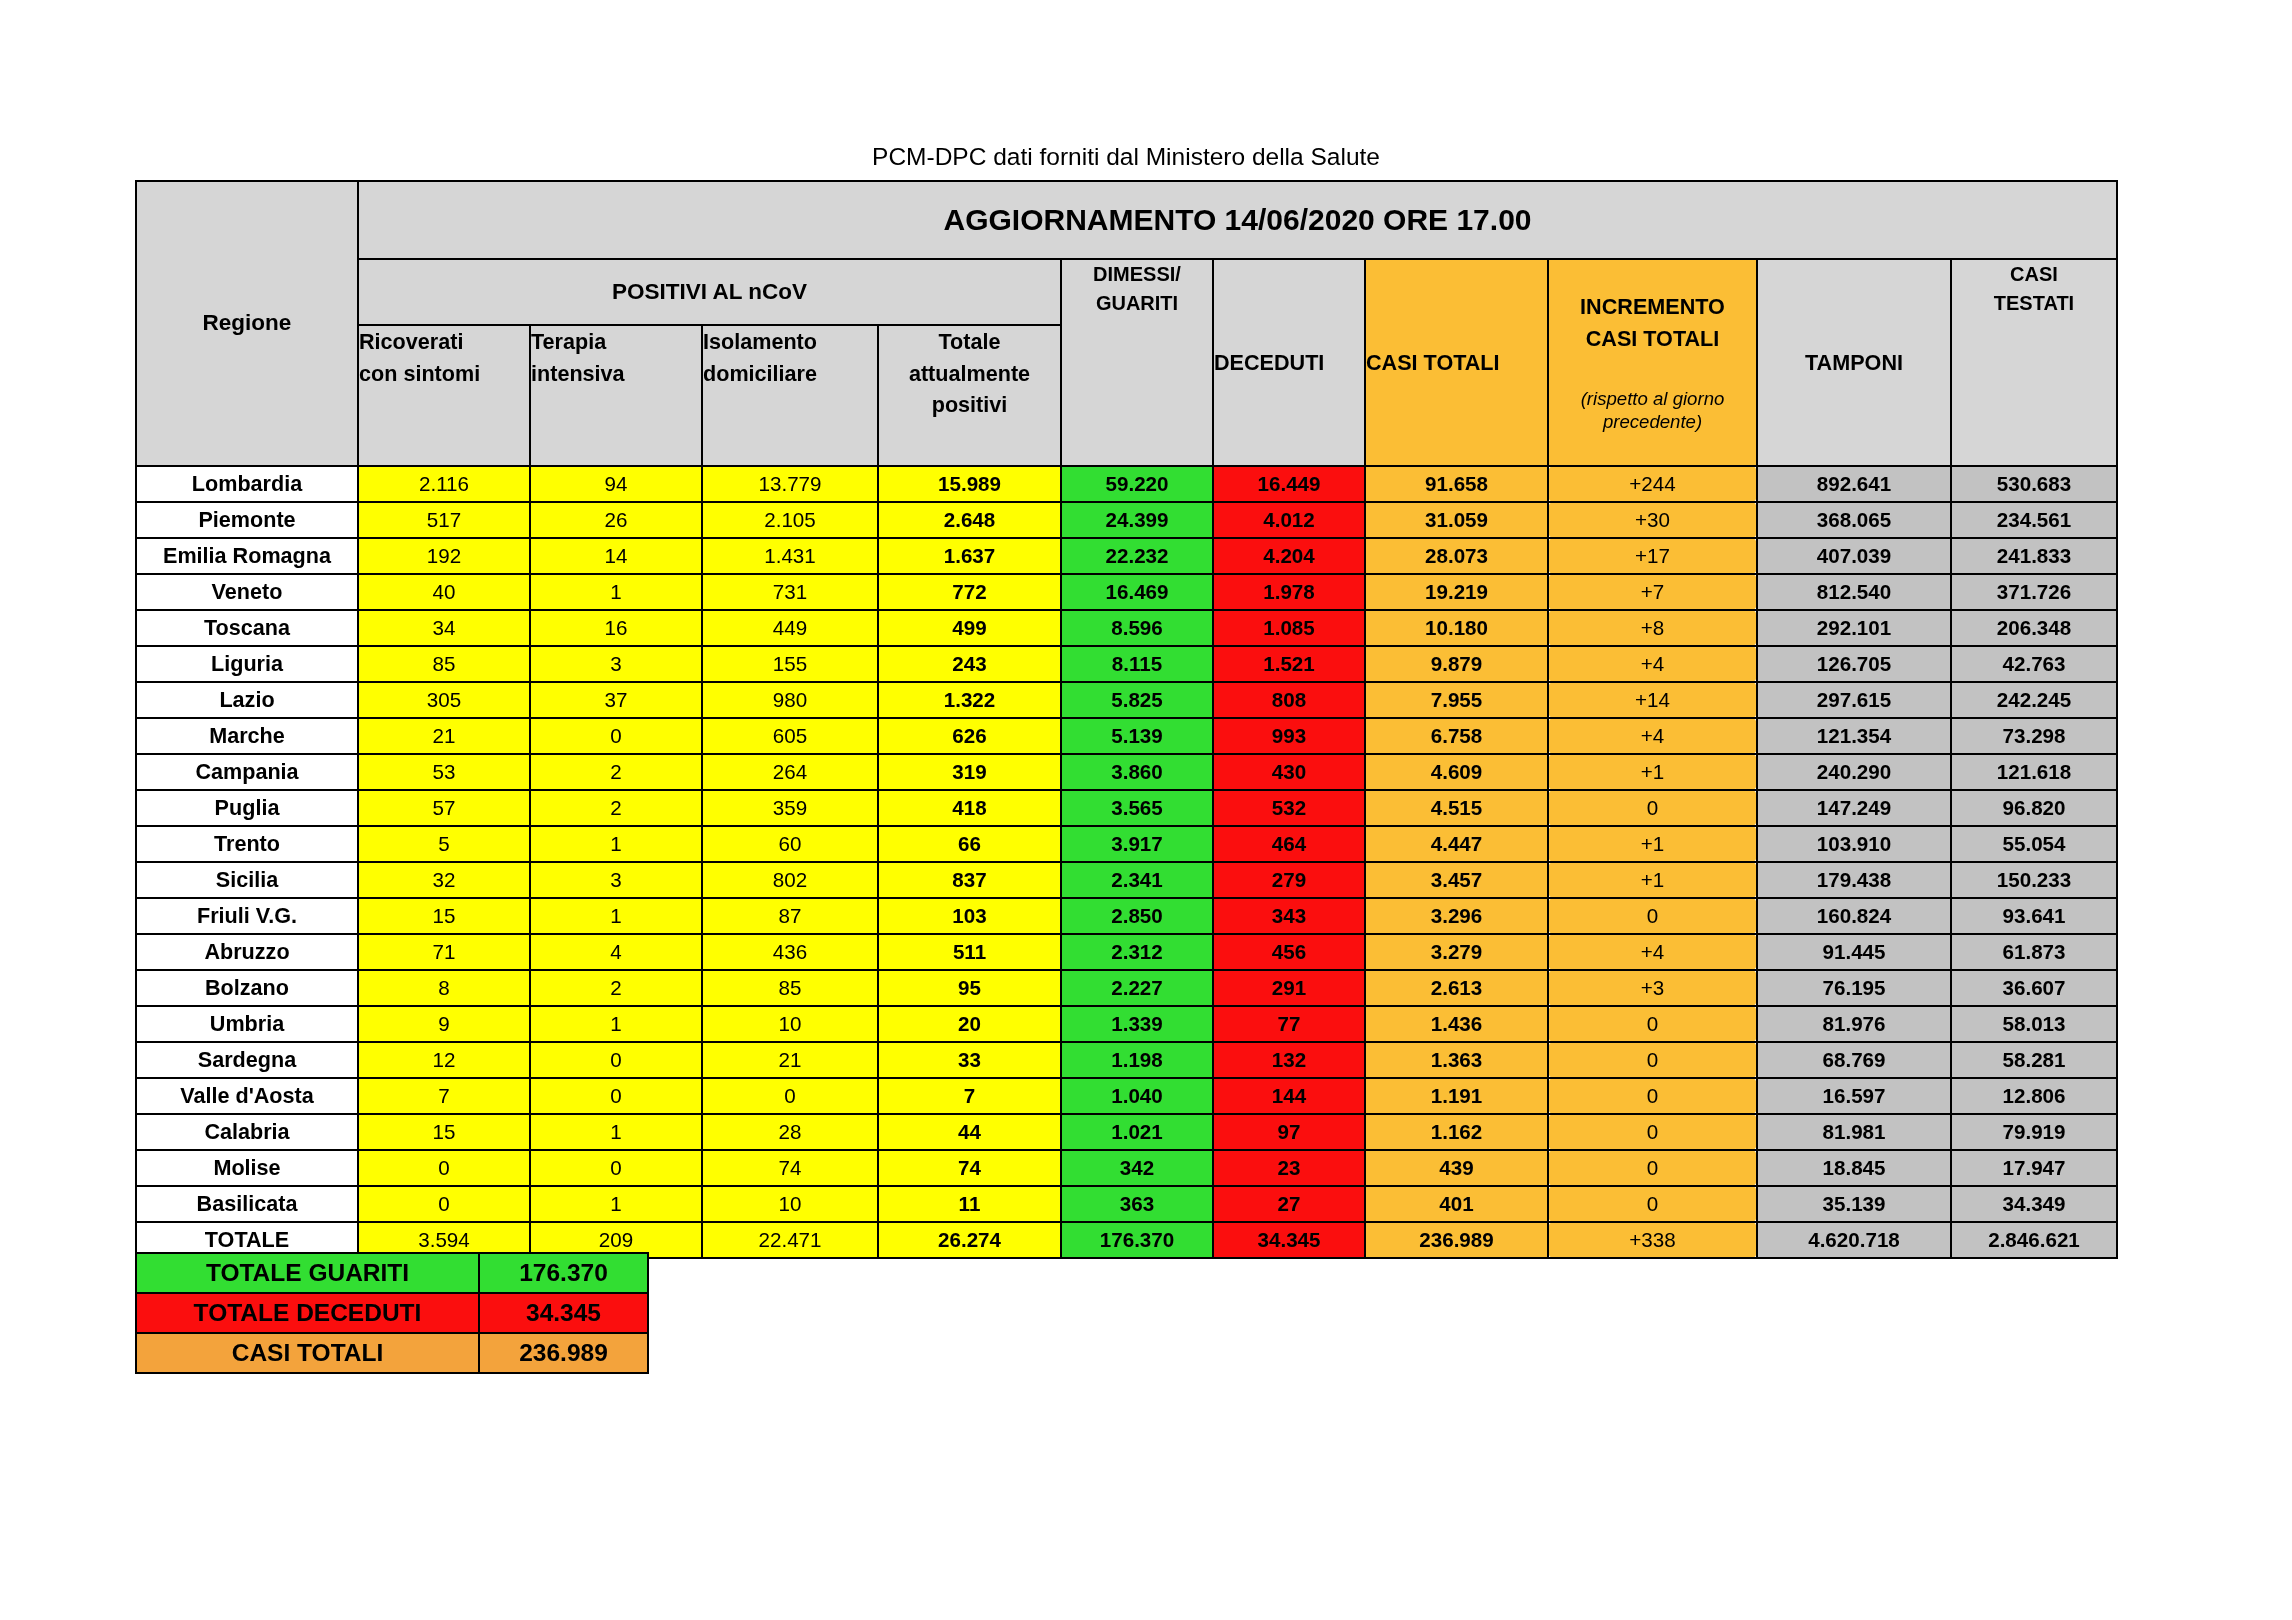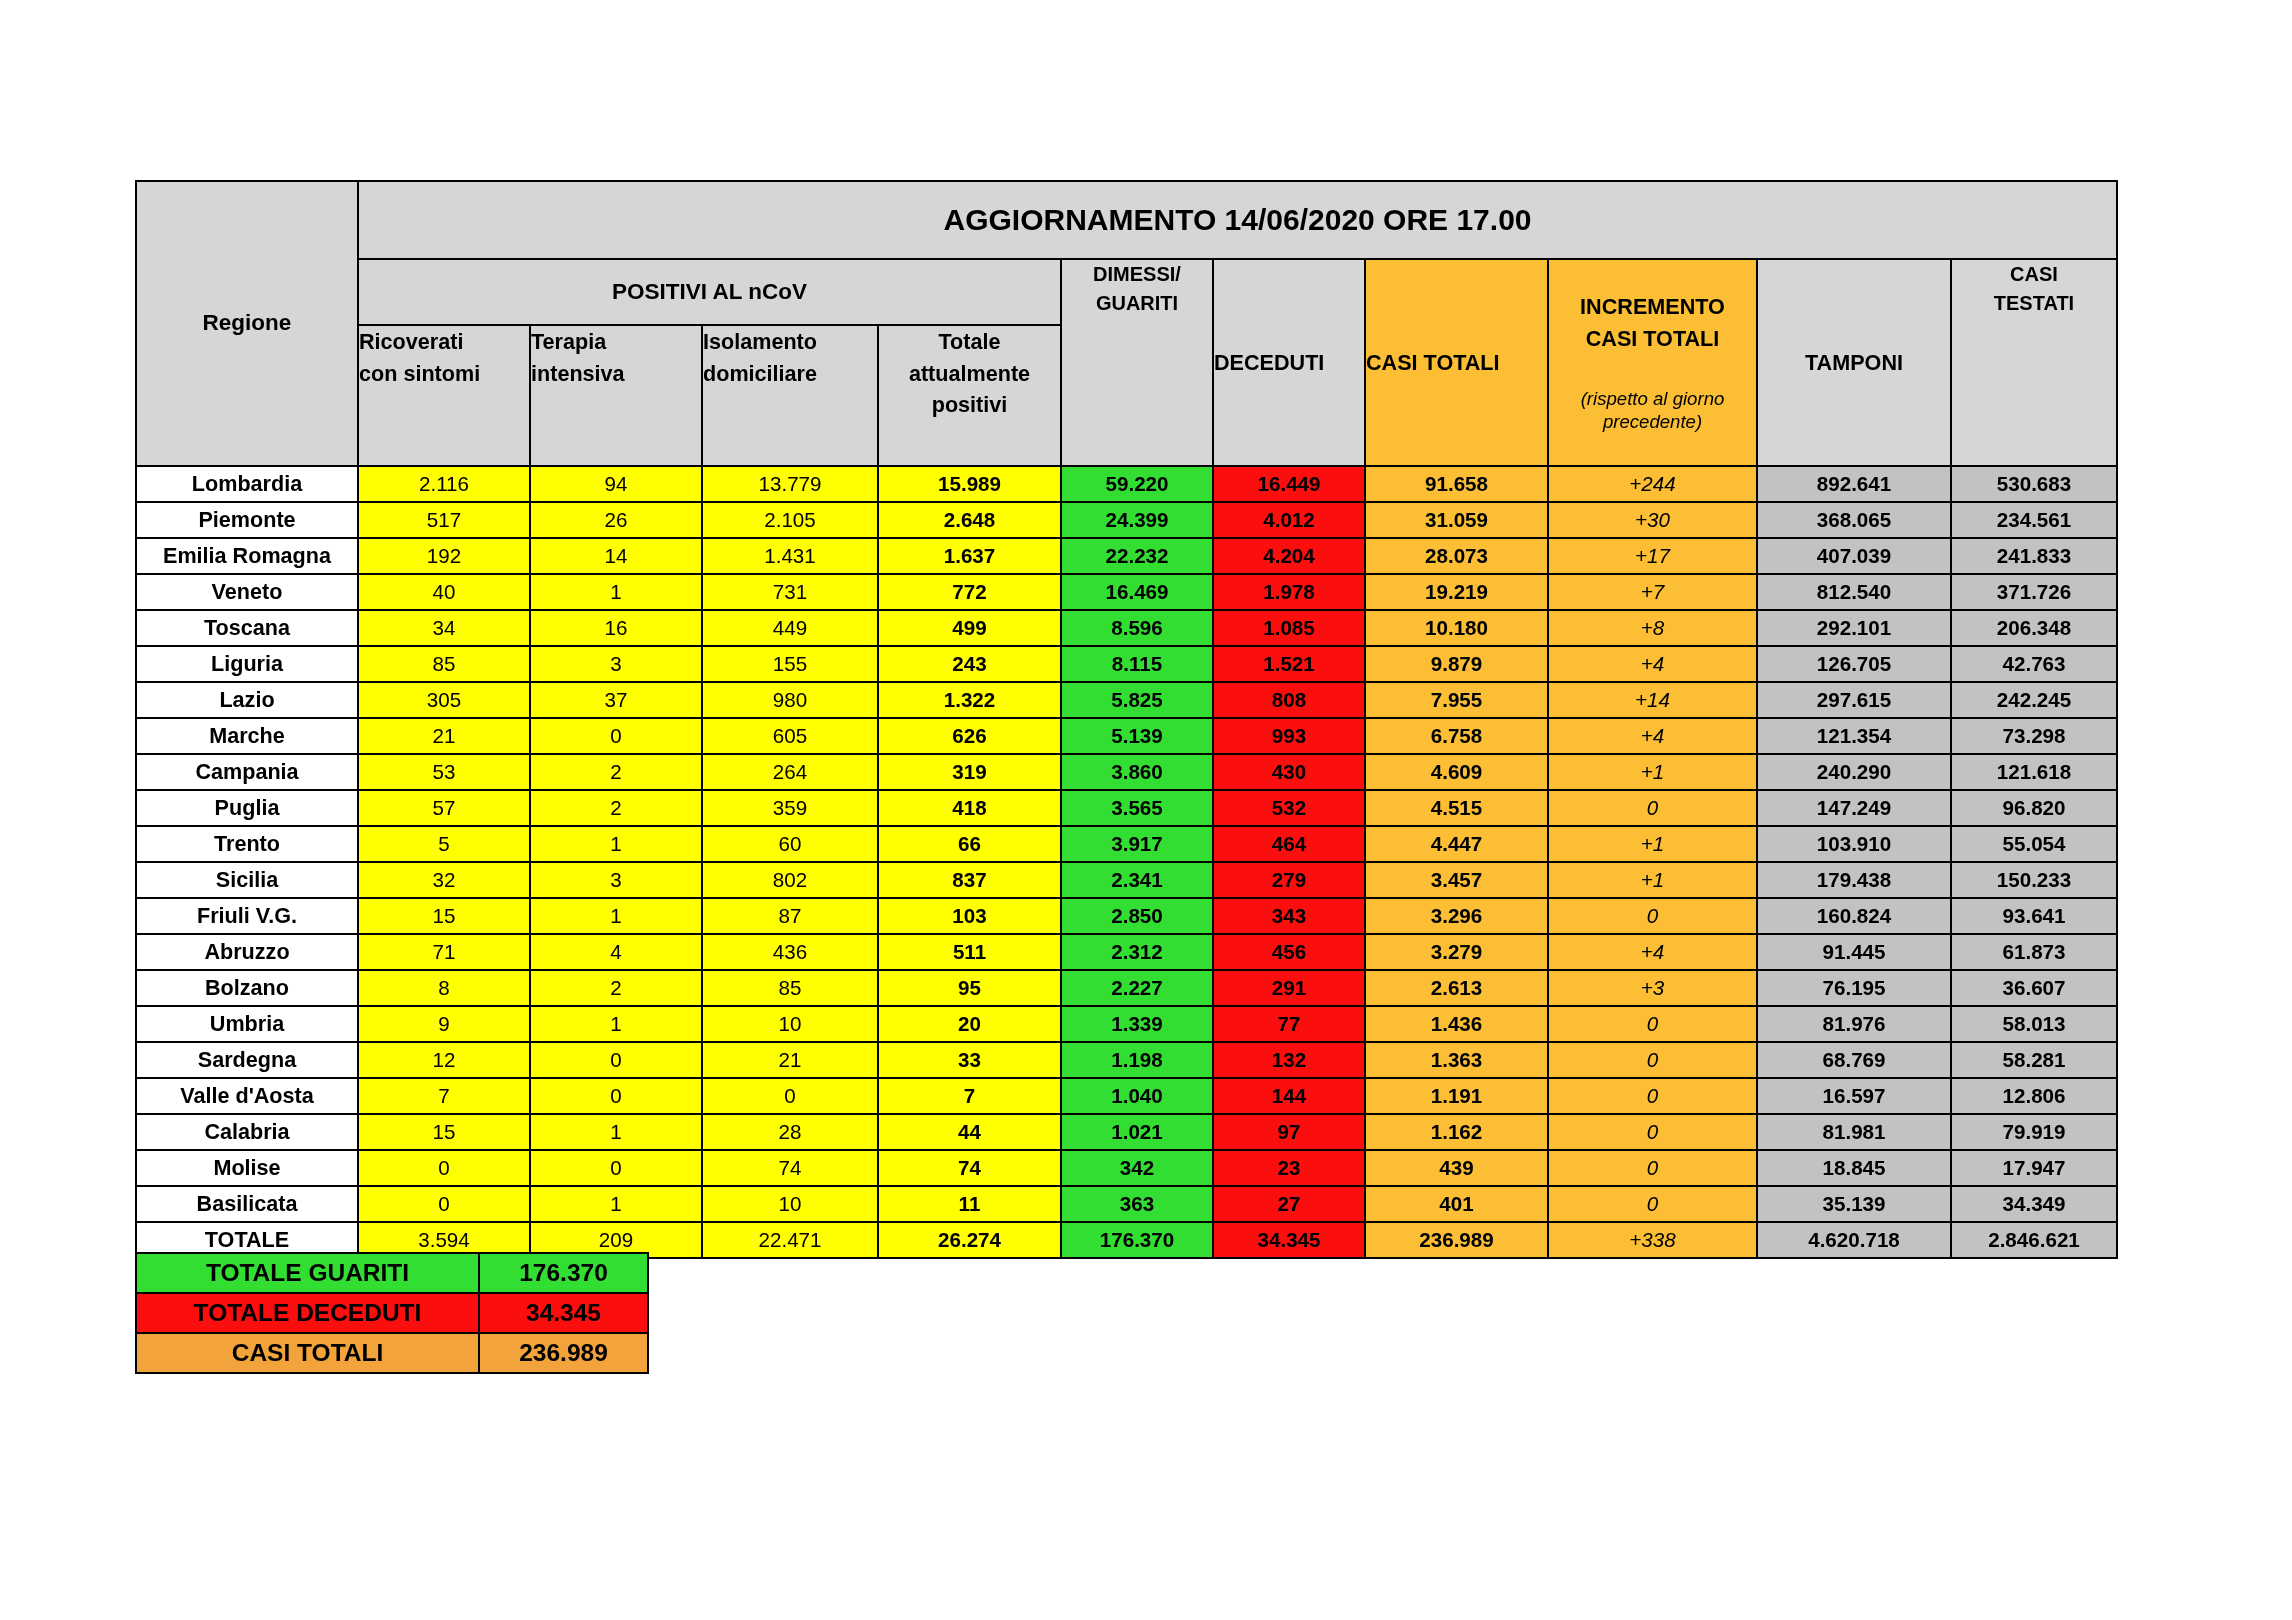--- a/index.html
+++ b/index.html
@@ -28,37 +28,38 @@
           padding:0 3.9px 0 5.9px;white-space:pre-line;line-height:1.45;}
   .hv-midc{font-size:21.6px;font-weight:bold;text-align:center;vertical-align:middle;
            white-space:pre-line;line-height:1.45;}
   .note{font-size:18.6px;font-style:italic;font-weight:normal;white-space:pre-line;line-height:1.25;margin-top:2px;}
 
   
   .data-row{height:36px;}
   .region-cell{background:#fff;font-weight:bold;font-size:21.6px;text-align:center;vertical-align:middle;}
   .num-cell{font-size:20.6px;text-align:center;vertical-align:middle;}
   .v-b{font-weight:bold;}
-  .v-i{font-style:italic;}
+  .v-i{border-radius:6px;}
   .v-yel{background:var(--yellow,#FFFF00);}
   .v-grn{background:var(--green,#32DE32);}
   .v-red{background:var(--red,#FB0E0E);}
   .v-org{background:var(--orange,#FBBE35);}
   .v-gry{background:var(--cell-gray,#C2C2C2);}
 
   
   .summary{position:absolute;top:1252px;left:135px;border:2.9px solid #000;}
   .summary td{border:2.9px solid #000;height:36px;font-size:24.5px;font-weight:bold;
               text-align:center;vertical-align:middle;overflow:hidden;}
 </style>
 </head>
 <body>
 
 <div class="page">
 
+  <div class="doc-title">PCM-DPC dati forniti dal Ministero della Salute</div>
 
   <table class="main">
     <colgroup>
       <col style="width:222px">
         <col style="width:172px">
         <col style="width:172px">
       <col style="width:176px">
         <col style="width:183px">
         <col style="width:152px">
       <col style="width:152px">

